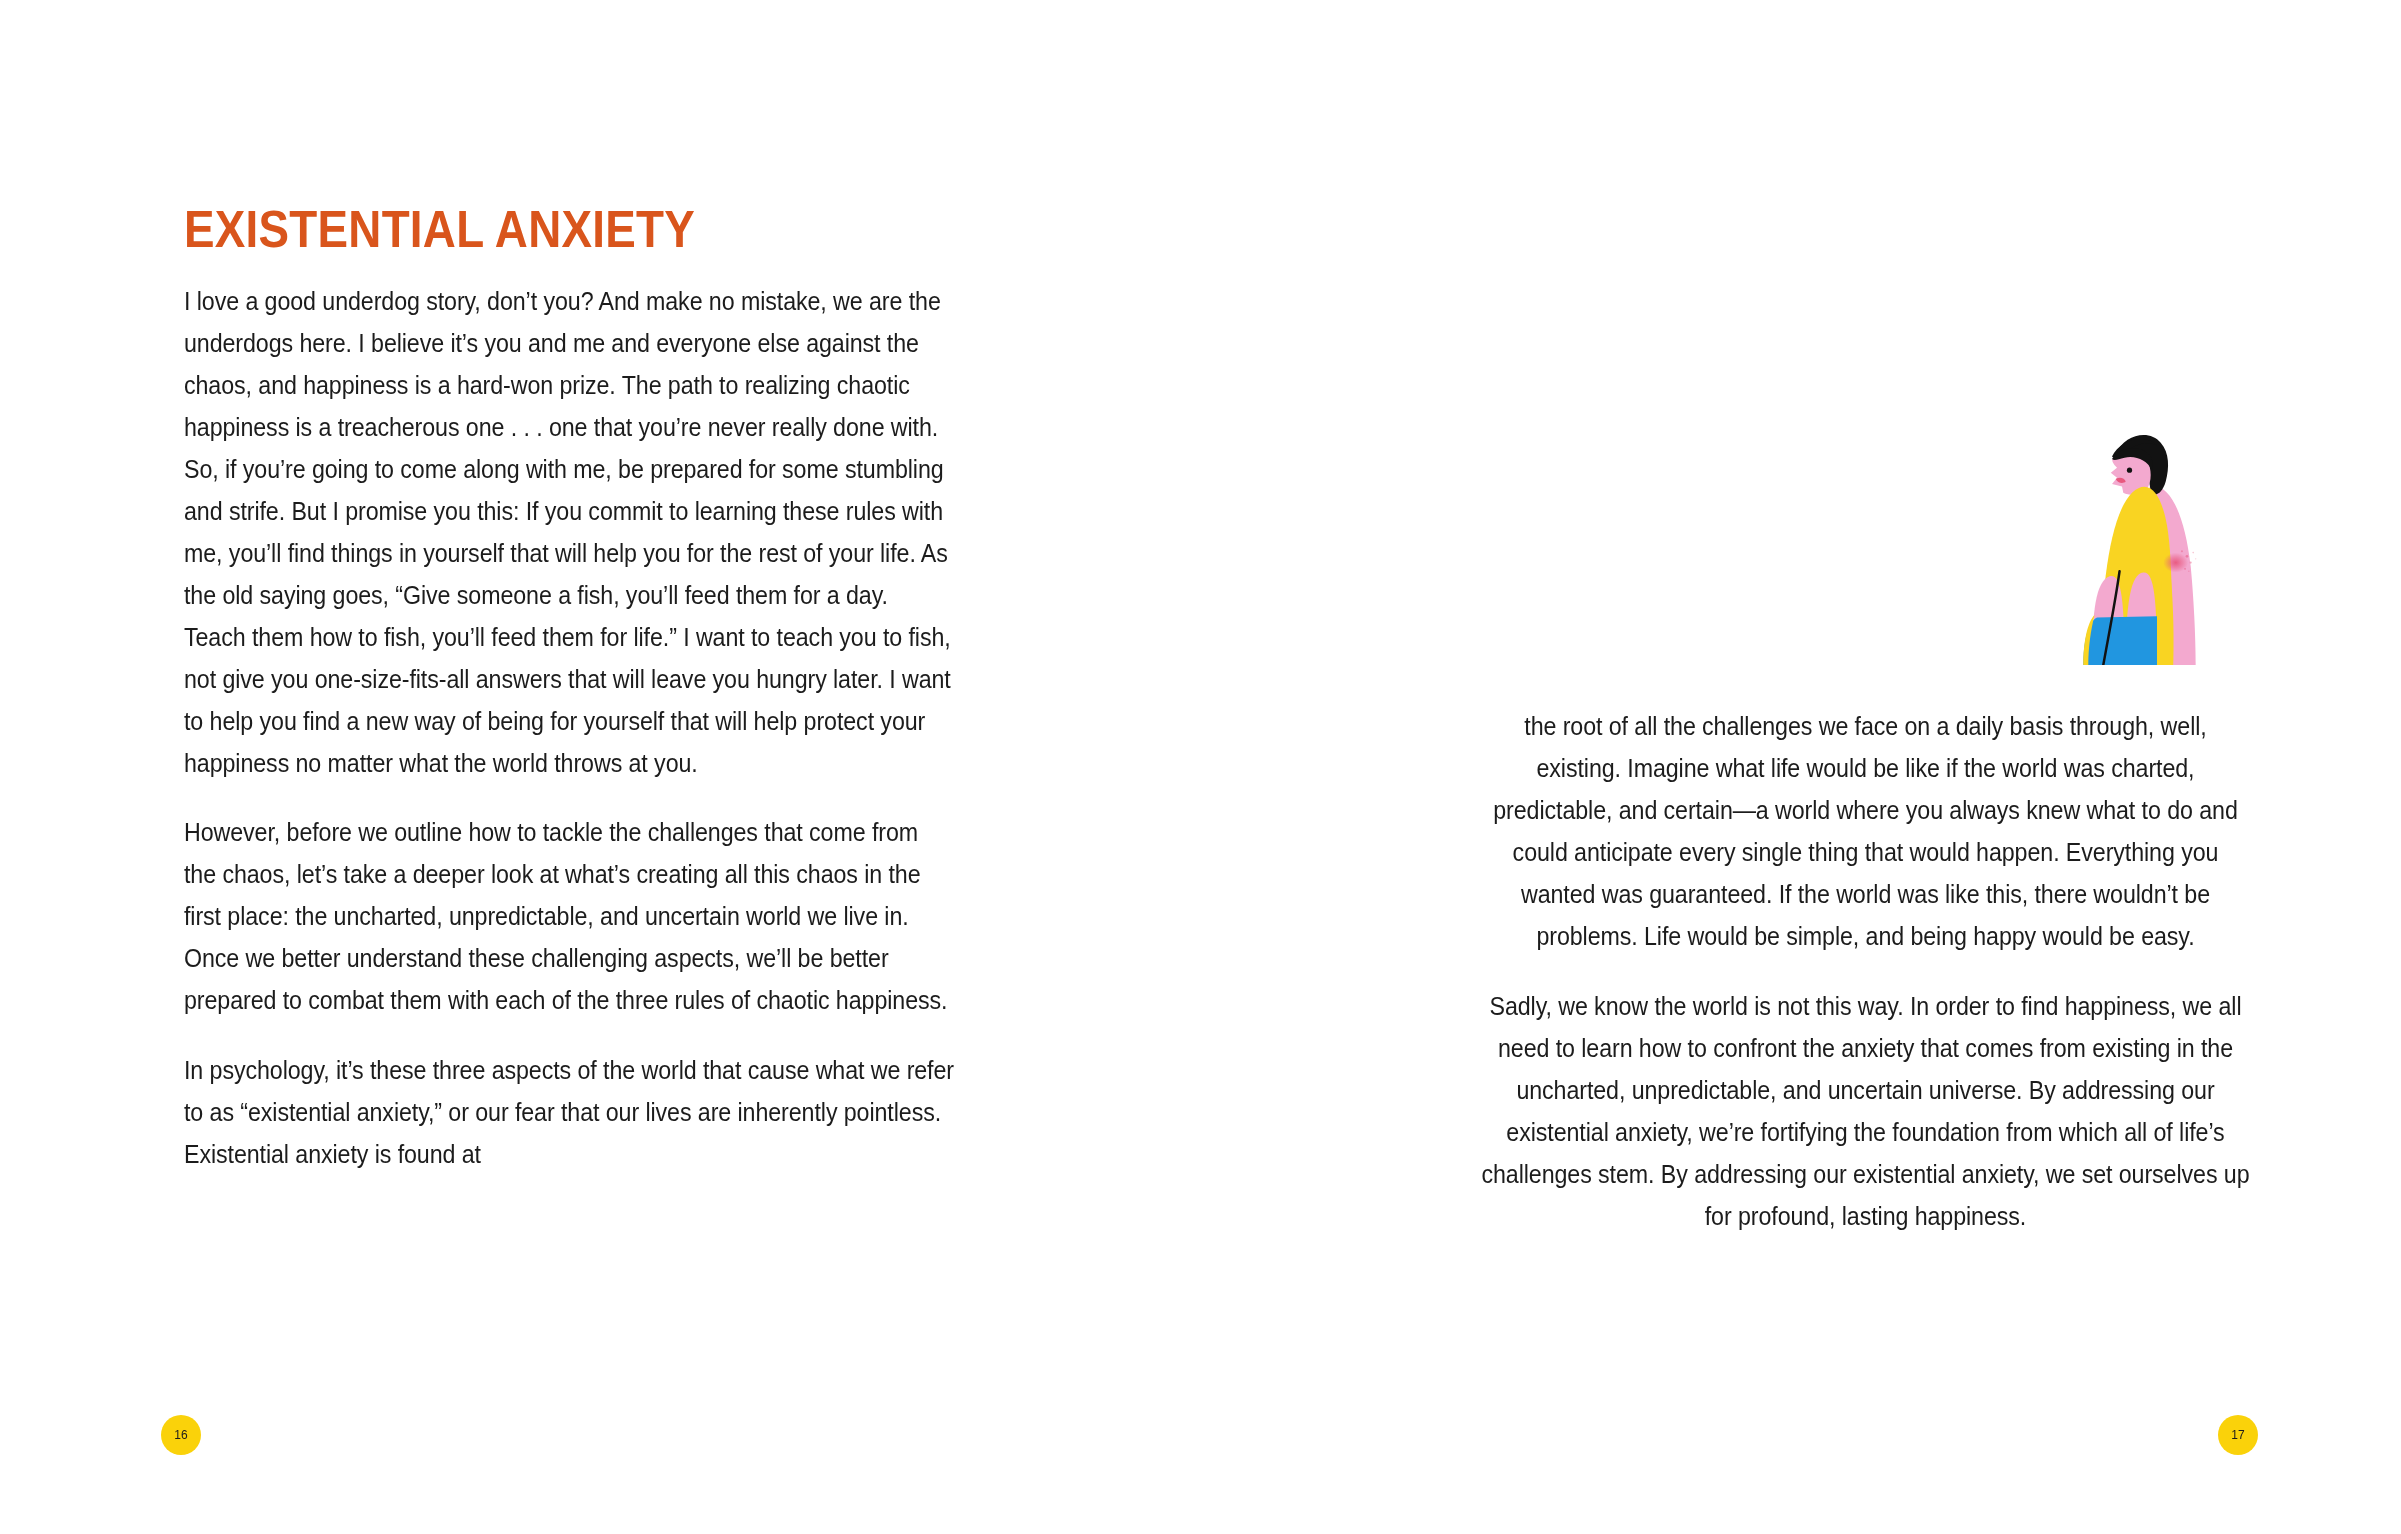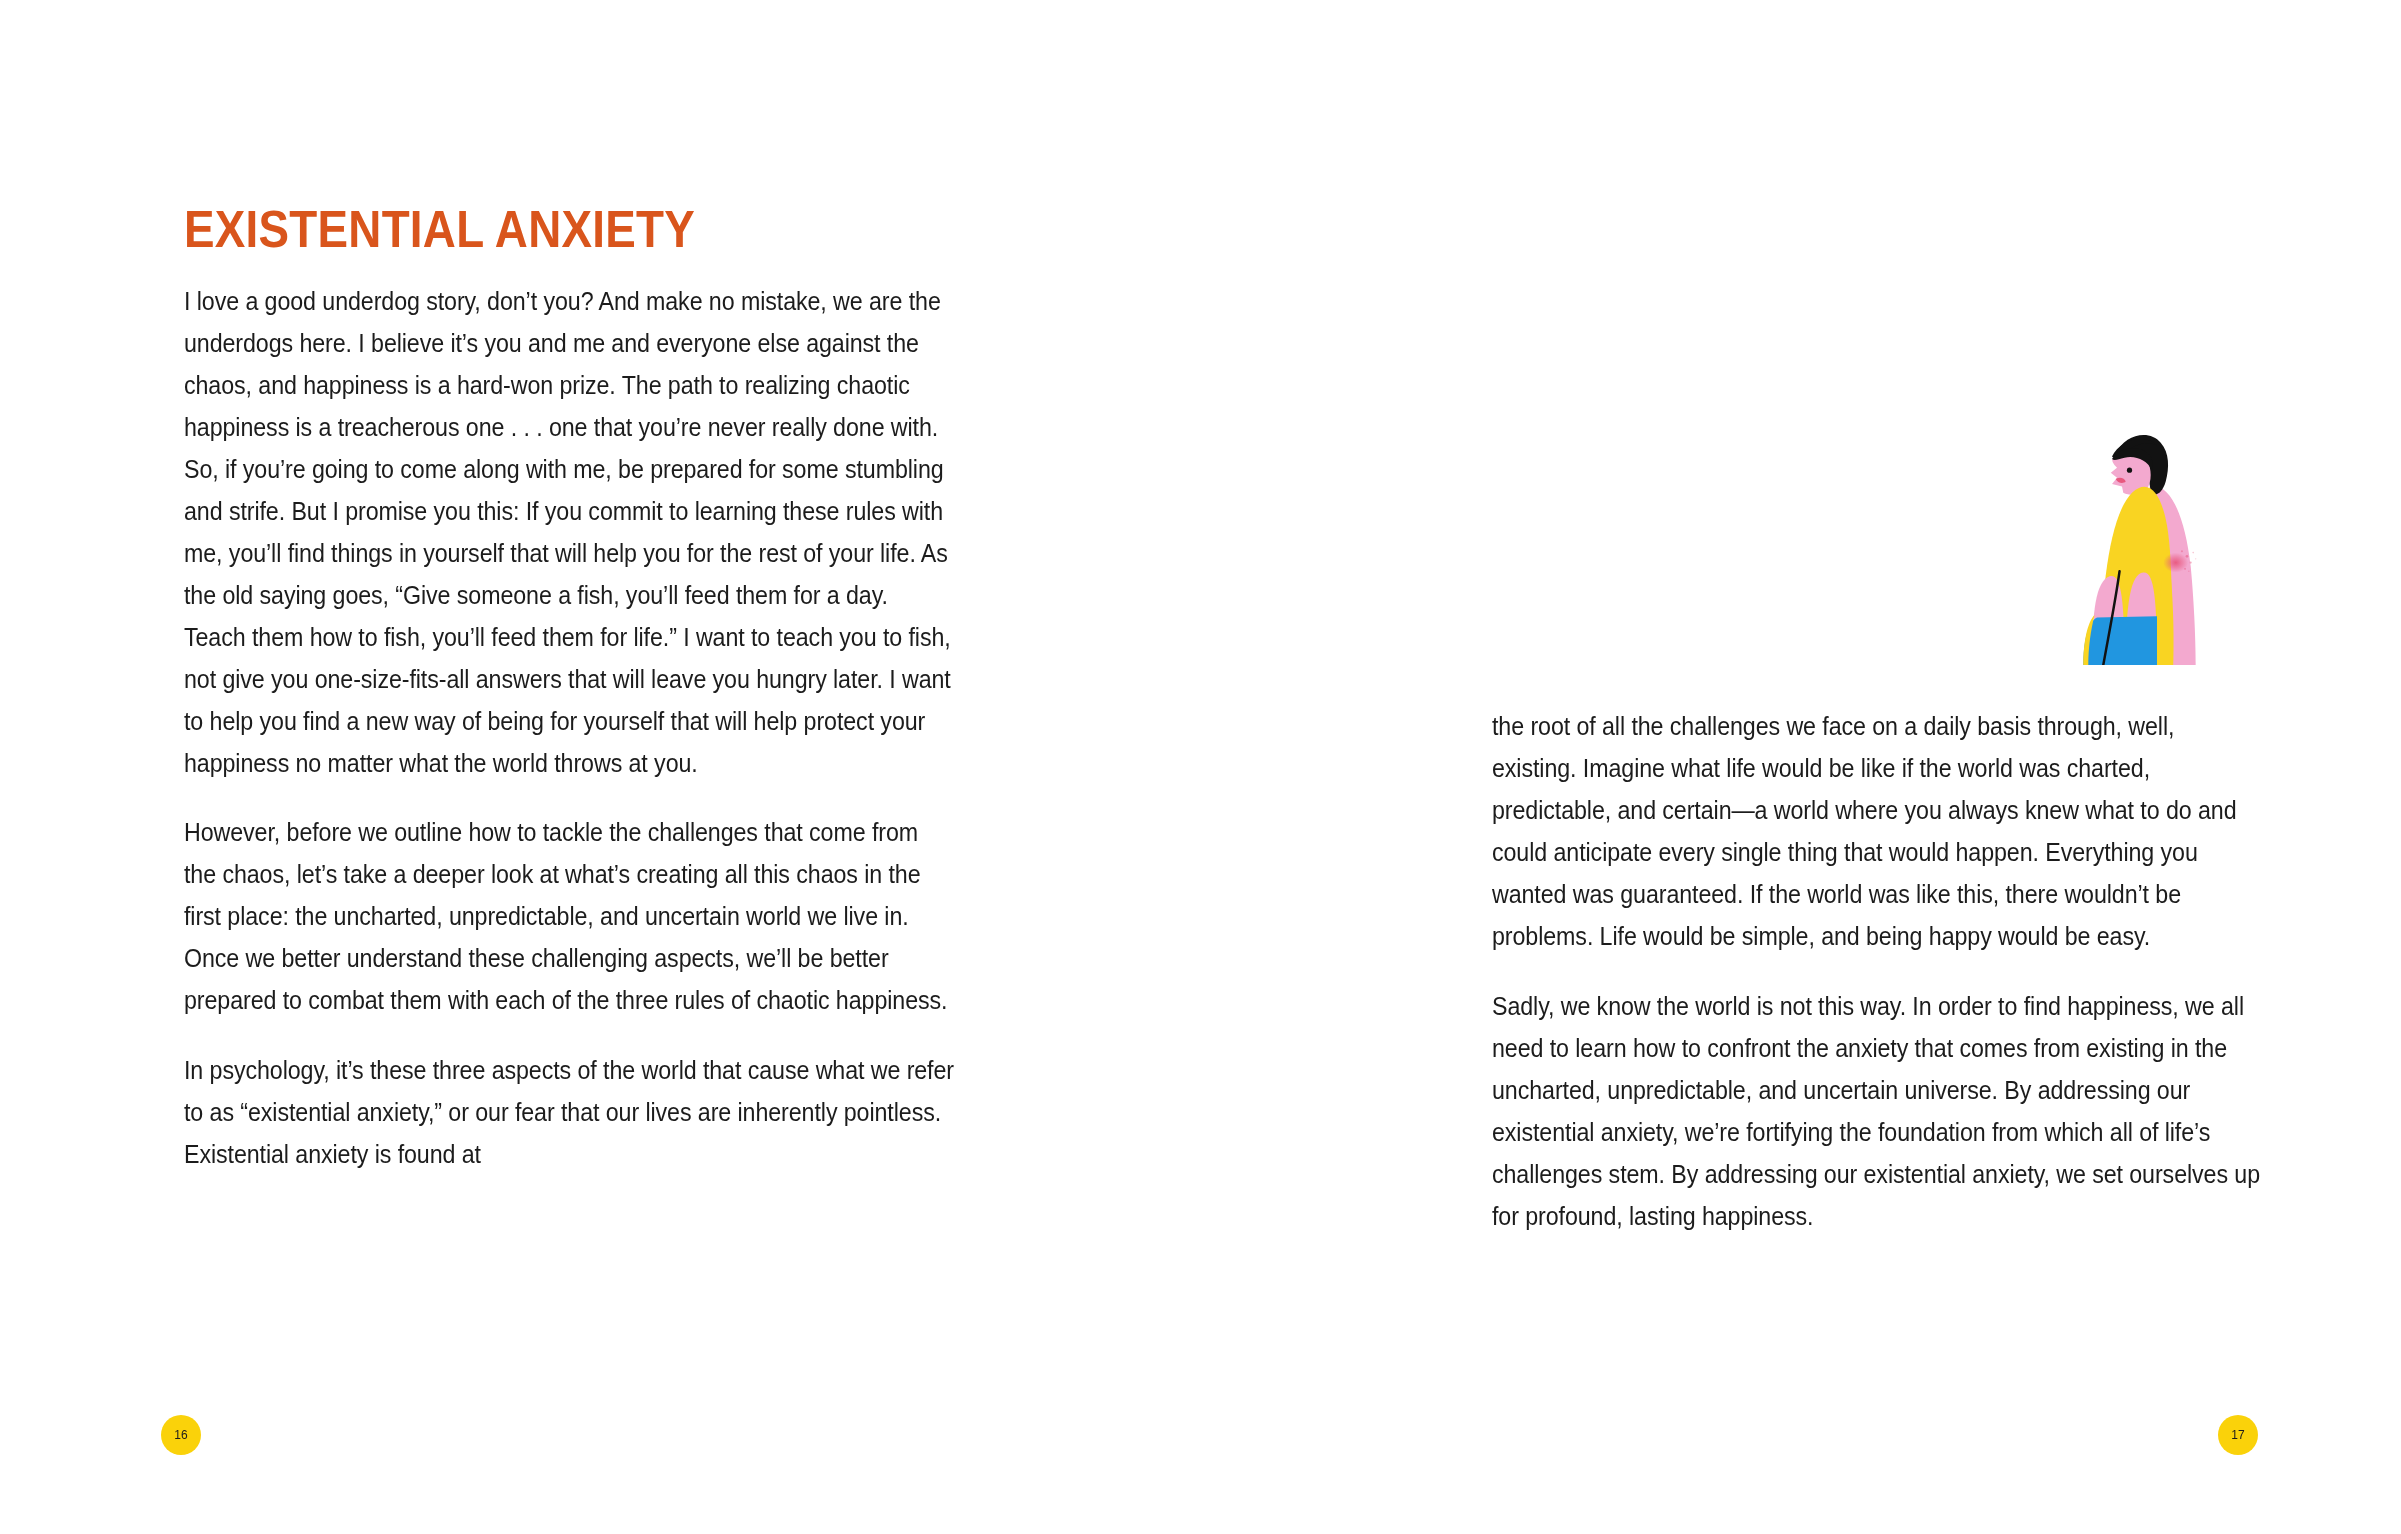--- a/index.html
+++ b/index.html
@@ -38,23 +38,24 @@
   .column {
     position: absolute;
     font-family: "Liberation Sans", sans-serif;
   }
   .col-left {
     left: 155px;
     top: 206px;
     width: 770px;
   }
   .col-right {
-    left: 291px;          
+    left: 279px;          
     top: 705px;
     width: 770px;
+    text-align: center;
   }
 
   
   .chapter-heading {
     margin: 0 0 26px 0;
     color: #D9551C;
     font-family: "Liberation Sans Narrow", "Liberation Sans", sans-serif;
     font-size: 52px;
     line-height: 0.92;
     font-weight: 700;

